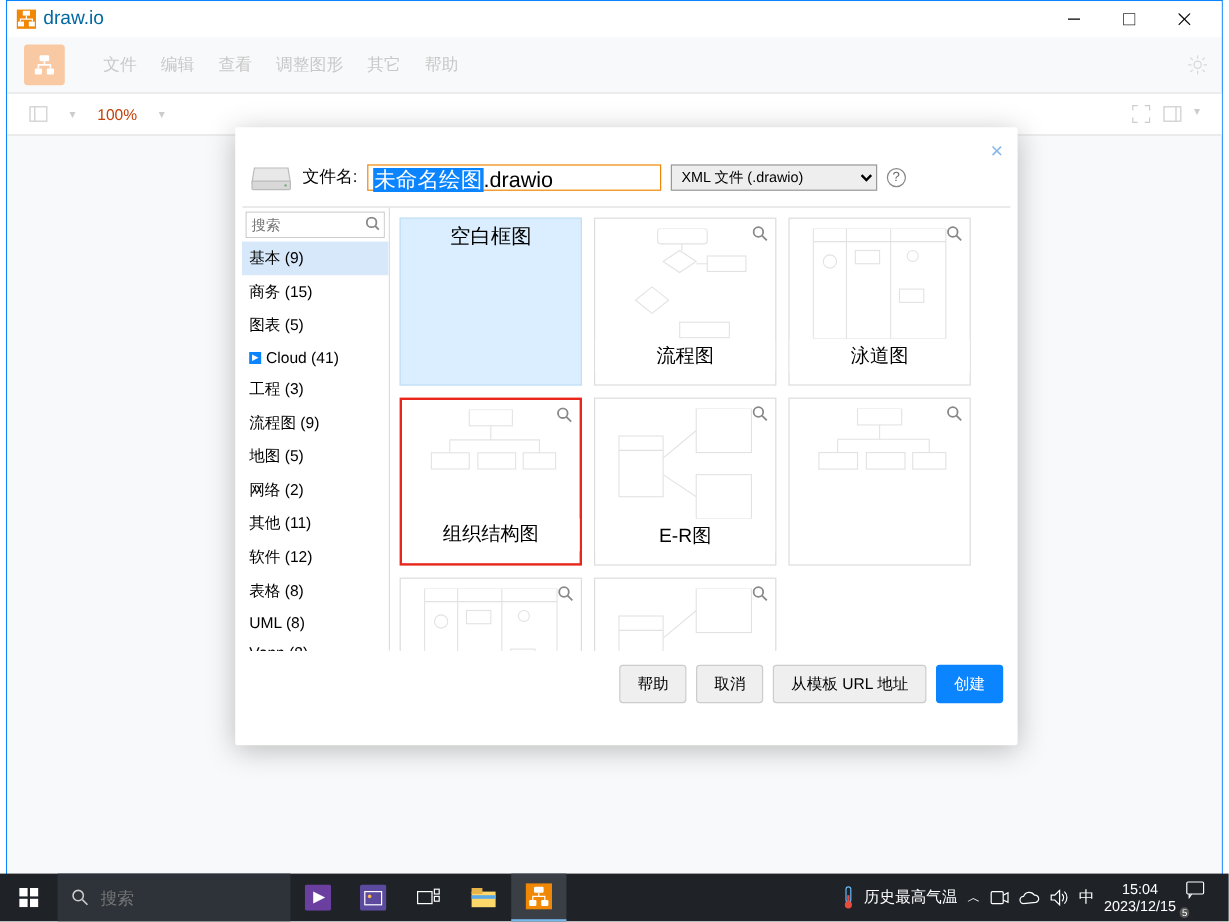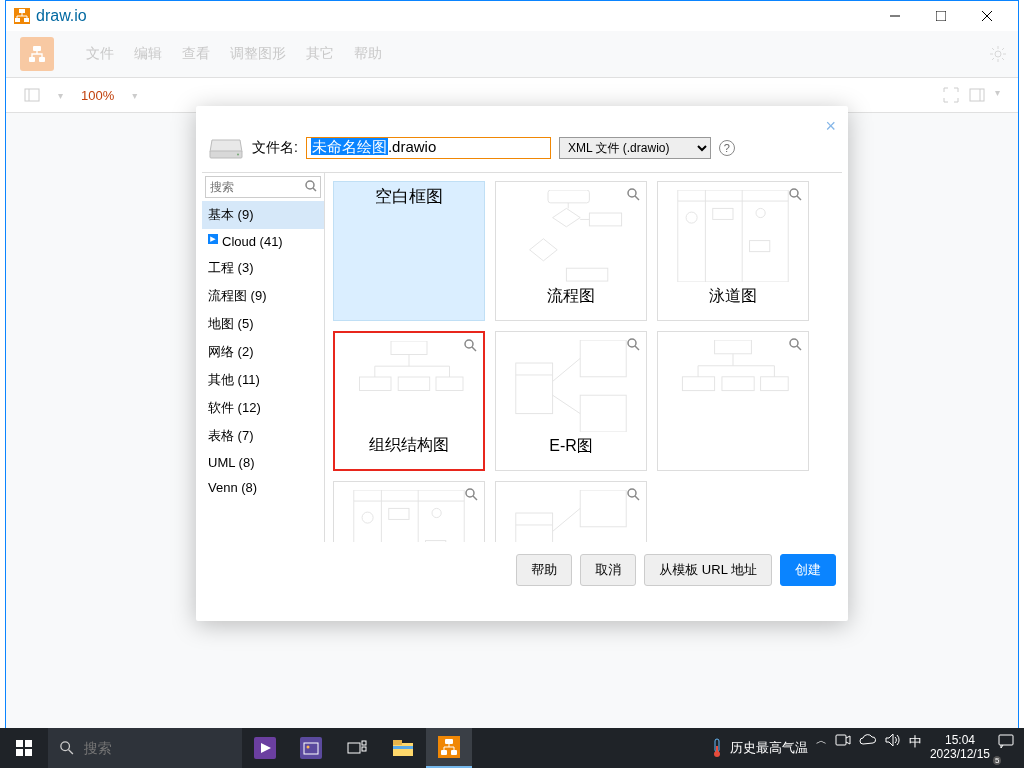--- a/index.html
+++ b/index.html
@@ -18,50 +18,50 @@
 .menu-item{font-size:14px;color:#c9c9c9;padding:6px 10px}
 .toolbar{height:36px;background:#fff;border-top:1px solid #e0e0e0;border-bottom:1px solid #e0e0e0;display:flex;align-items:center;padding:0 18px;gap:18px}
 .tool-icon{width:16px;height:16px;color:#c9c9c9}
 .zoom{font-size:13px;color:#c2410c}
 .toolbar .right{margin-left:auto;display:flex;gap:10px}
 .dialog{position:absolute;left:196px;top:106px;width:652px;height:515px;background:#fff;border-radius:2px;box-shadow:0 4px 24px rgba(0,0,0,.25)}
 .dialog-close{position:absolute;right:12px;top:10px;color:#86b7e8;font-size:18px;cursor:pointer}
 .dialog-header{display:flex;align-items:center;padding:30px 12px 12px 12px;gap:8px}
 .drive-icon{width:36px;height:24px}
 .filename-label{font-size:14px}
-.filename-input{flex:0 0 245px;height:22px;border:1px solid #f08705;padding:0 4px;font-size:15px}
+.filename-input{flex:0 0 245px;height:22px;border:1px solid #f08705;padding:0 4px;font-size:18px}
 .filename-input .sel{background:#0a84ff;color:#fff;padding:0 1px}
-.filetype{height:22px;font-size:12px;border:1px solid #999;background:#eee;padding:0 4px;width:152px}
+.filetype{height:22px;font-size:12px;border:1px solid #999;background:#eee;padding:0 4px;width:172px}
 .help-icon{width:16px;height:16px;border:1px solid #888;border-radius:50%;display:flex;align-items:center;justify-content:center;font-size:11px;color:#666}
 .dialog-body{display:flex;height:370px;border-top:1px solid #ddd;margin:0 6px}
 .sidebar{width:123px;border-right:1px solid #ddd;overflow-y:auto}
 .search-box{position:relative;border:1px solid #ccc;margin:3px}
 .search-box input{width:100%;border:none;padding:3px 20px 3px 4px;font-size:12px;outline:none}
 .search-box .mag{position:absolute;right:3px;top:3px;color:#888}
-.cat{font-size:13px;padding:5px 6px;cursor:pointer;display:flex;align-items:flex-start;gap:4px}
+.cat{font-size:13px;padding:5px 6px;cursor:pointer;display:flex;align-items:center;gap:4px}
 .cat.active{background:#d6e8f9}
 .cat .play{width:10px;height:10px;background:#0a84ff;display:inline-flex;align-items:center;justify-content:center;color:#fff;font-size:7px}
 .templates{flex:1;overflow:auto;padding:8px;display:flex;flex-wrap:wrap;gap:10px;align-content:flex-start}
 .tpl{width:152px;height:140px;border:1px solid #ddd;position:relative;background:#fff;display:flex;align-items:flex-start;justify-content:center}
 .tpl.blank{background:#daeeff;border:1px solid #c0dff5}
 .tpl.selected{border:2px solid #e8261c}
 .tpl .label{position:absolute;bottom:10px;left:0;right:0;text-align:center;font-size:16px;background:#fff;padding:3px 0}
 .tpl.blank .label{position:static;background:transparent;font-size:17px}
 .tpl .mag{position:absolute;right:6px;top:6px;color:#888;font-size:12px}
 .tpl .preview{position:absolute;inset:8px 8px 38px 8px;opacity:.28}
 .dialog-footer{display:flex;justify-content:flex-end;gap:8px;padding:12px}
 .btn{padding:6px 14px;font-size:13px;background:#efefef;border:1px solid #ccc;border-radius:3px;cursor:pointer}
 .btn.primary{background:#0a84ff;color:#ffffff;border-color:#0a84ff}
 .taskbar{position:absolute;left:0;bottom:0;width:1024px;height:40px;background:#1f2328;display:flex;align-items:center;color:#fff}
 .start{width:48px;height:40px;display:flex;align-items:center;justify-content:center}
 .tb-search{display:flex;align-items:center;background:#2e333a;height:40px;width:194px;padding:0 12px;gap:10px}
 .tb-search input{background:transparent;border:none;color:#ccc;font-size:14px;outline:none;width:100%}
 .tb-icon{width:46px;height:40px;display:flex;align-items:center;justify-content:center}
 .tb-icon.active{border-bottom:2px solid #76b9ed;background:#3a3f46}
-.tray{margin-left:auto;display:flex;gap:8px;padding-right:10px;font-size:12px}
+.tray{margin-left:auto;display:flex;align-items:center;gap:8px;padding-right:20px;font-size:12px}
 .weather{display:flex;align-items:center;gap:6px;font-size:13px}
 .datetime{text-align:center;line-height:1.2;font-size:12px}
 svg{display:block}
 </style>
 </head>
 <body>
 
 <div class="window">
   <div class="titlebar">
     <div class="logo">
@@ -176,20 +176,26 @@
               <circle cx="5" cy="5" r="4"></circle>
               <line x1="8" y1="8" x2="11" y2="11"></line>
             </svg>
           </span>
       </div>
       <div id="cat-list">
           <div class="cat active">
             <span>基本 (9)</span>
           </div>
           <div class="cat">
+            <span>商务 (15)</span>
+          </div>
+          <div class="cat">
+            <span>图表 (5)</span>
+          </div>
+          <div class="cat">
             <span class="play">▶</span>
             <span>Cloud (41)</span>
           </div>
           <div class="cat">
             <span>工程 (3)</span>
           </div>
           <div class="cat">
             <span>流程图 (9)</span>
           </div>
           <div class="cat">
@@ -198,21 +204,21 @@
           <div class="cat">
             <span>网络 (2)</span>
           </div>
           <div class="cat">
             <span>其他 (11)</span>
           </div>
           <div class="cat">
             <span>软件 (12)</span>
           </div>
           <div class="cat">
-            <span>表格 (7)</span>
+            <span>表格 (8)</span>
           </div>
           <div class="cat">
             <span>UML (8)</span>
           </div>
           <div class="cat">
             <span>Venn (8)</span>
           </div>
         </div>
     </div>
     <div class="templates" id="tpl-list">

